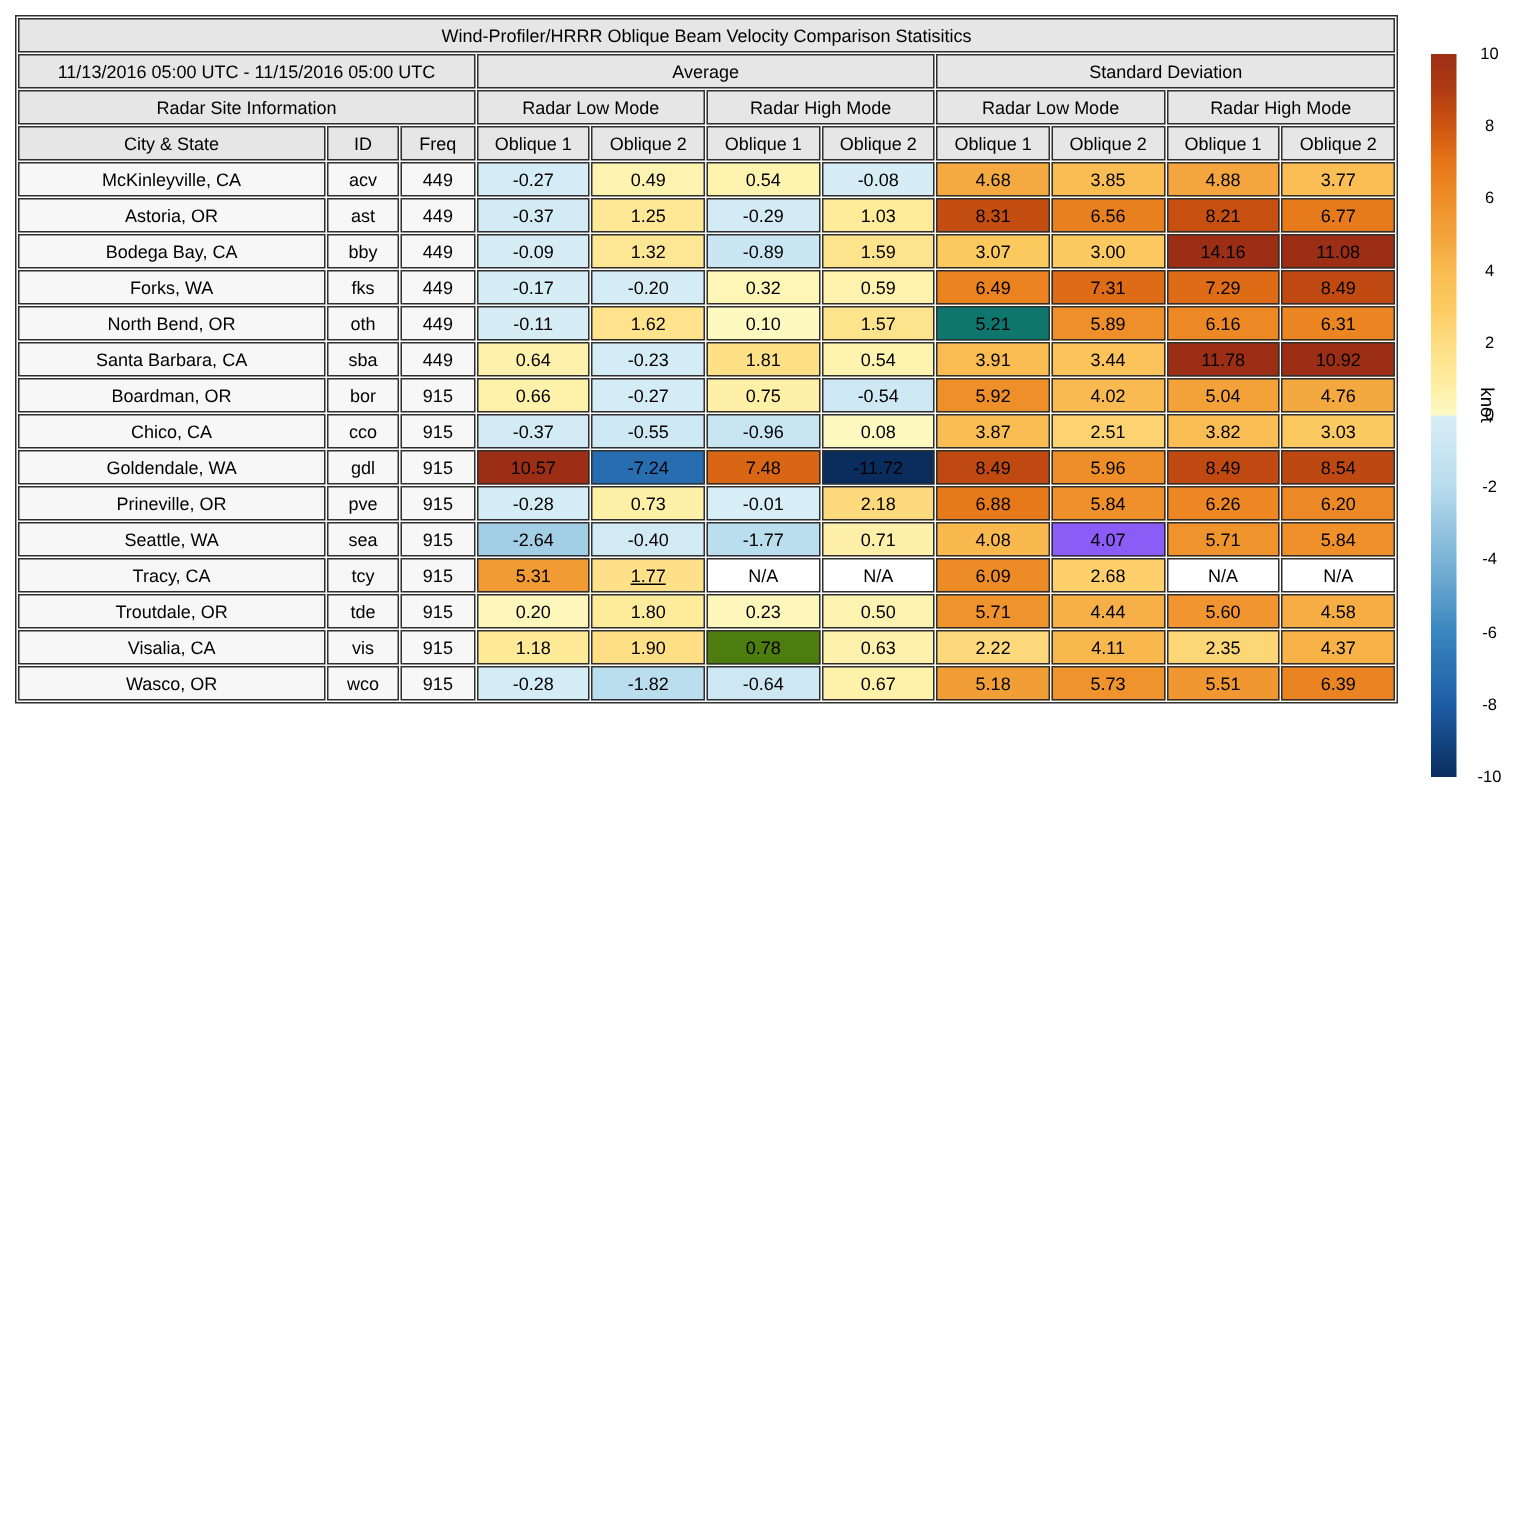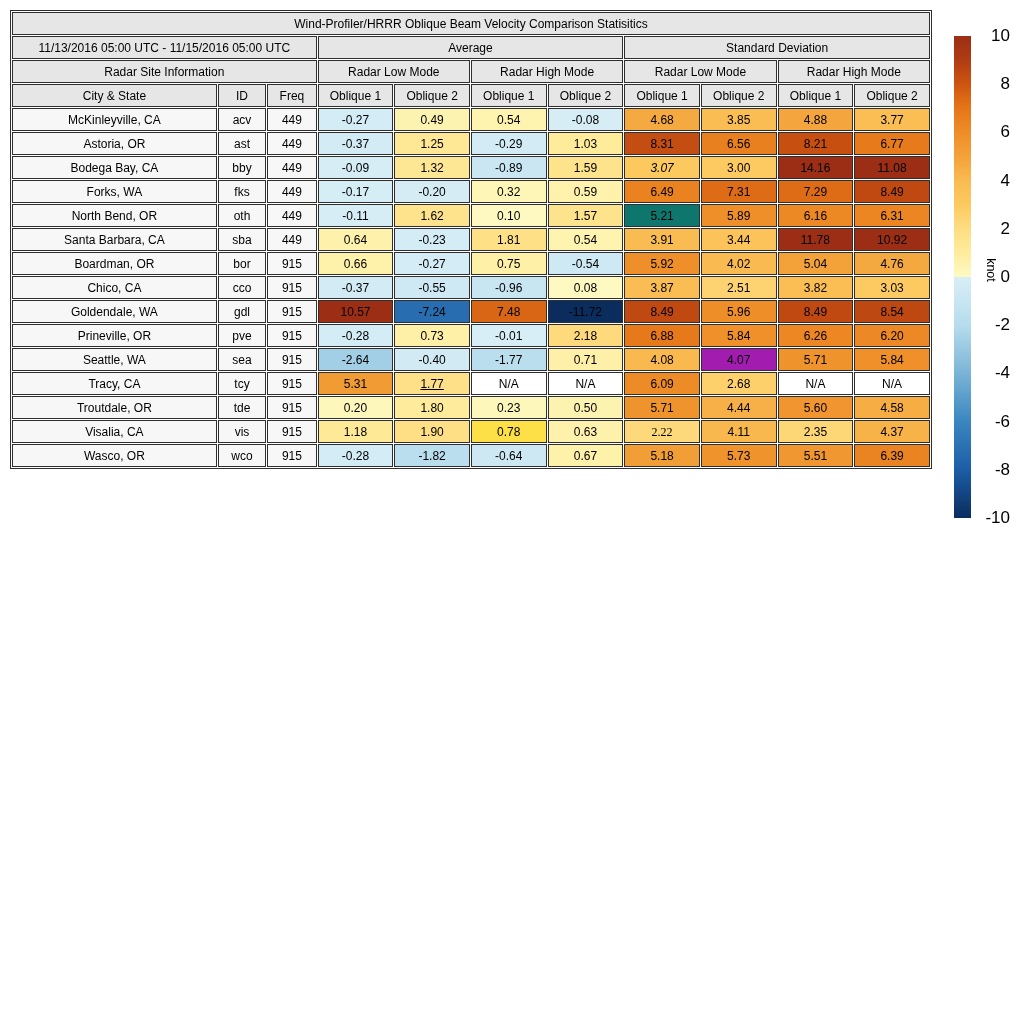--- a/index.html
+++ b/index.html
@@ -6,22 +6,22 @@
     font-family:"Liberation Sans", sans-serif;color:#000;}
   .stage{position:relative;width:1024px;height:1024px;overflow:hidden;background:#fff;}
   table.stat{position:absolute;left:10px;top:10px;width:922px;table-layout:fixed;
     border-collapse:separate;border-spacing:1px;background:#ffffff;border:1px solid #2f2f2f;}
   table.stat td{border:1px solid #2f2f2f;height:21px;text-align:center;vertical-align:middle;
     font-size:12px;line-height:1;padding:0 2px;overflow:hidden;white-space:nowrap;}
   td.hdr{background:#e6e6e6;}
   td.lbl{background:#f7f7f7;}
   td.val{background:#ffffff;}
   .colorbar{position:absolute;left:954px;top:36px;width:17px;height:482px;}
-  .cb-tick{position:absolute;left:976px;width:34px;height:14px;font-size:17px;
-    line-height:14px;text-align:right;}
+  .cb-tick{position:absolute;left:976px;width:34px;height:14px;font-size:11px;
+    line-height:14px;text-align:center;}
   .cb-unit{position:absolute;left:976px;top:263px;width:30px;height:14px;font-size:12.5px;
     text-align:center;transform:rotate(90deg);transform-origin:center;}
 </style>
 </head>
 <body>
 
 <div class="stage">
 
   <table class="stat">
     <colgroup>
@@ -95,21 +95,21 @@
           <td class="val" style="background: rgb(231, 123, 28);">6.77</td>
         </tr>
         <tr>
           <td class="lbl">Bodega Bay, CA</td>
           <td class="lbl">bby</td>
           <td class="lbl">449</td>
           <td class="val" style="background: rgb(215, 237, 246);">-0.09</td>
           <td class="val" style="background: rgb(254, 231, 148);">1.32</td>
           <td class="val" style="background: rgb(201, 230, 242);">-0.89</td>
           <td class="val" style="background: rgb(254, 227, 141);">1.59</td>
-          <td class="val" style="background: rgb(252, 201, 95); font-style: italic;">3.07</td>
+          <td class="val" style="background: rgb(252, 201, 95);">3.07</td>
           <td class="val" style="background: rgb(252, 202, 96);">3.00</td>
           <td class="val" style="background: rgb(156, 46, 21);">14.16</td>
           <td class="val" style="background: rgb(156, 46, 21);">11.08</td>
         </tr>
         <tr>
           <td class="lbl">Forks, WA</td>
           <td class="lbl">fks</td>
           <td class="lbl">449</td>
           <td class="val" style="background: rgb(213, 237, 245);">-0.17</td>
           <td class="val" style="background: rgb(213, 236, 245);">-0.20</td>
@@ -200,21 +200,21 @@
         </tr>
         <tr>
           <td class="lbl">Seattle, WA</td>
           <td class="lbl">sea</td>
           <td class="lbl">915</td>
           <td class="val" style="background: rgb(163, 207, 230);">-2.64</td>
           <td class="val" style="background: rgb(210, 234, 244);">-0.40</td>
           <td class="val" style="background: rgb(187, 222, 238);">-1.77</td>
           <td class="val" style="background: rgb(254, 240, 168);">0.71</td>
           <td class="val" style="background: rgb(249, 185, 79);">4.08</td>
-          <td class="val" style="background: #a21caf;">4.07</td>
+          <td class="val" style="background: #8b5cf6;">4.07</td>
           <td class="val" style="background: rgb(239, 147, 45);">5.71</td>
           <td class="val" style="background: rgb(239, 144, 43);">5.84</td>
         </tr>
         <tr>
           <td class="lbl">Tracy, CA</td>
           <td class="lbl">tcy</td>
           <td class="lbl">915</td>
           <td class="val" style="background: rgb(241, 155, 52);">5.31</td>
           <td class="val" style="background: rgb(254, 224, 136); text-decoration: underline;">1.77</td>
           <td class="val" style="background: rgb(255, 255, 255);">N/A</td>
@@ -236,23 +236,23 @@
           <td class="val" style="background: rgb(246, 176, 71);">4.44</td>
           <td class="val" style="background: rgb(240, 149, 47);">5.60</td>
           <td class="val" style="background: rgb(246, 173, 68); margin-top: 47px;">4.58</td>
         </tr>
         <tr>
           <td class="lbl">Visalia, CA</td>
           <td class="lbl">vis</td>
           <td class="lbl">915</td>
           <td class="val" style="background: rgb(254, 233, 151);">1.18</td>
           <td class="val" style="background: rgb(254, 223, 133);">1.90</td>
-          <td class="val" style="background: #fde047;">0.78</td>
+          <td class="val" style="background: #4d7c0f;">0.78</td>
           <td class="val" style="background: rgb(254, 241, 171);">0.63</td>
-          <td class="val" style="background: rgb(254, 217, 123); font-family: Liberation Serif, serif;">2.22</td>
+          <td class="val" style="background: rgb(254, 217, 123);">2.22</td>
           <td class="val" style="background: rgb(248, 184, 78);">4.11</td>
           <td class="val" style="background: rgb(253, 214, 118);">2.35</td>
           <td class="val" style="background: rgb(247, 178, 72);">4.37</td>
         </tr>
         <tr>
           <td class="lbl">Wasco, OR</td>
           <td class="lbl">wco</td>
           <td class="lbl">915</td>
           <td class="val" style="background: rgb(212, 236, 245);">-0.28</td>
           <td class="val" style="background: rgb(186, 222, 238);">-1.82</td>

